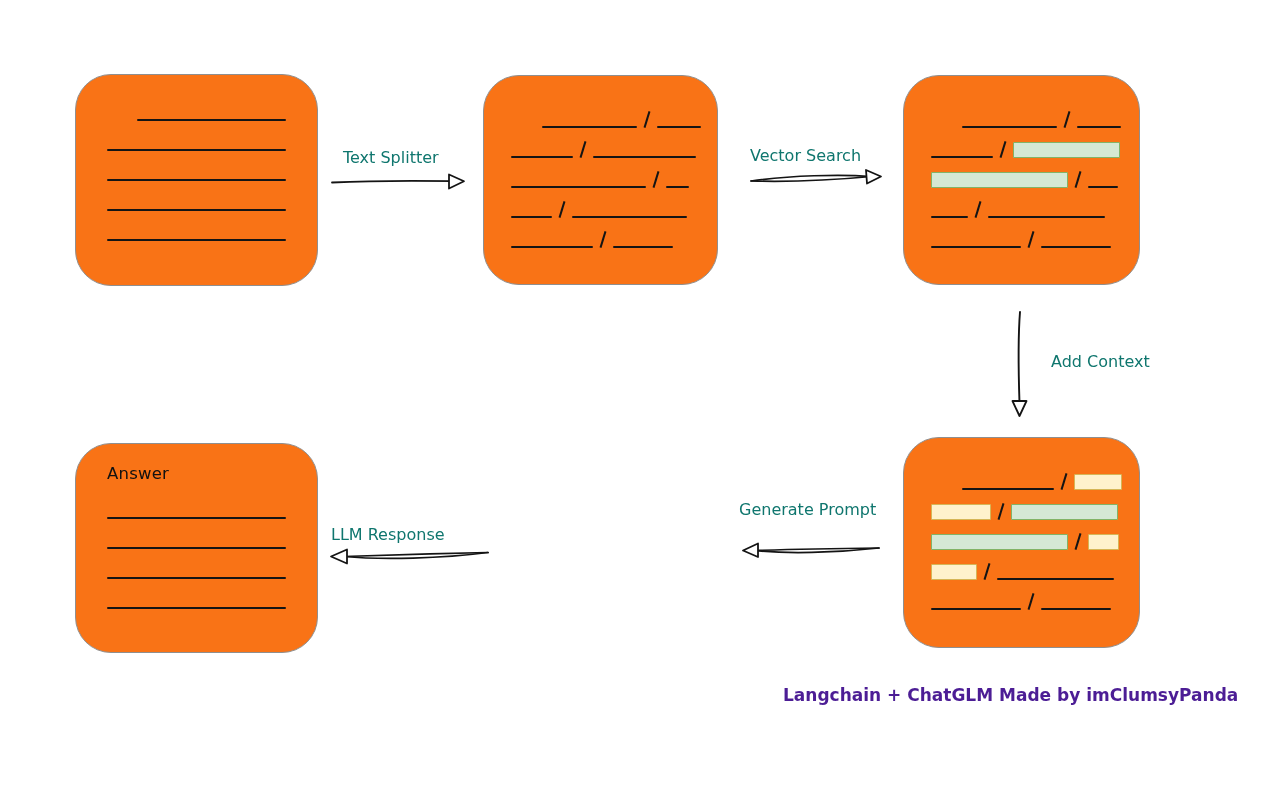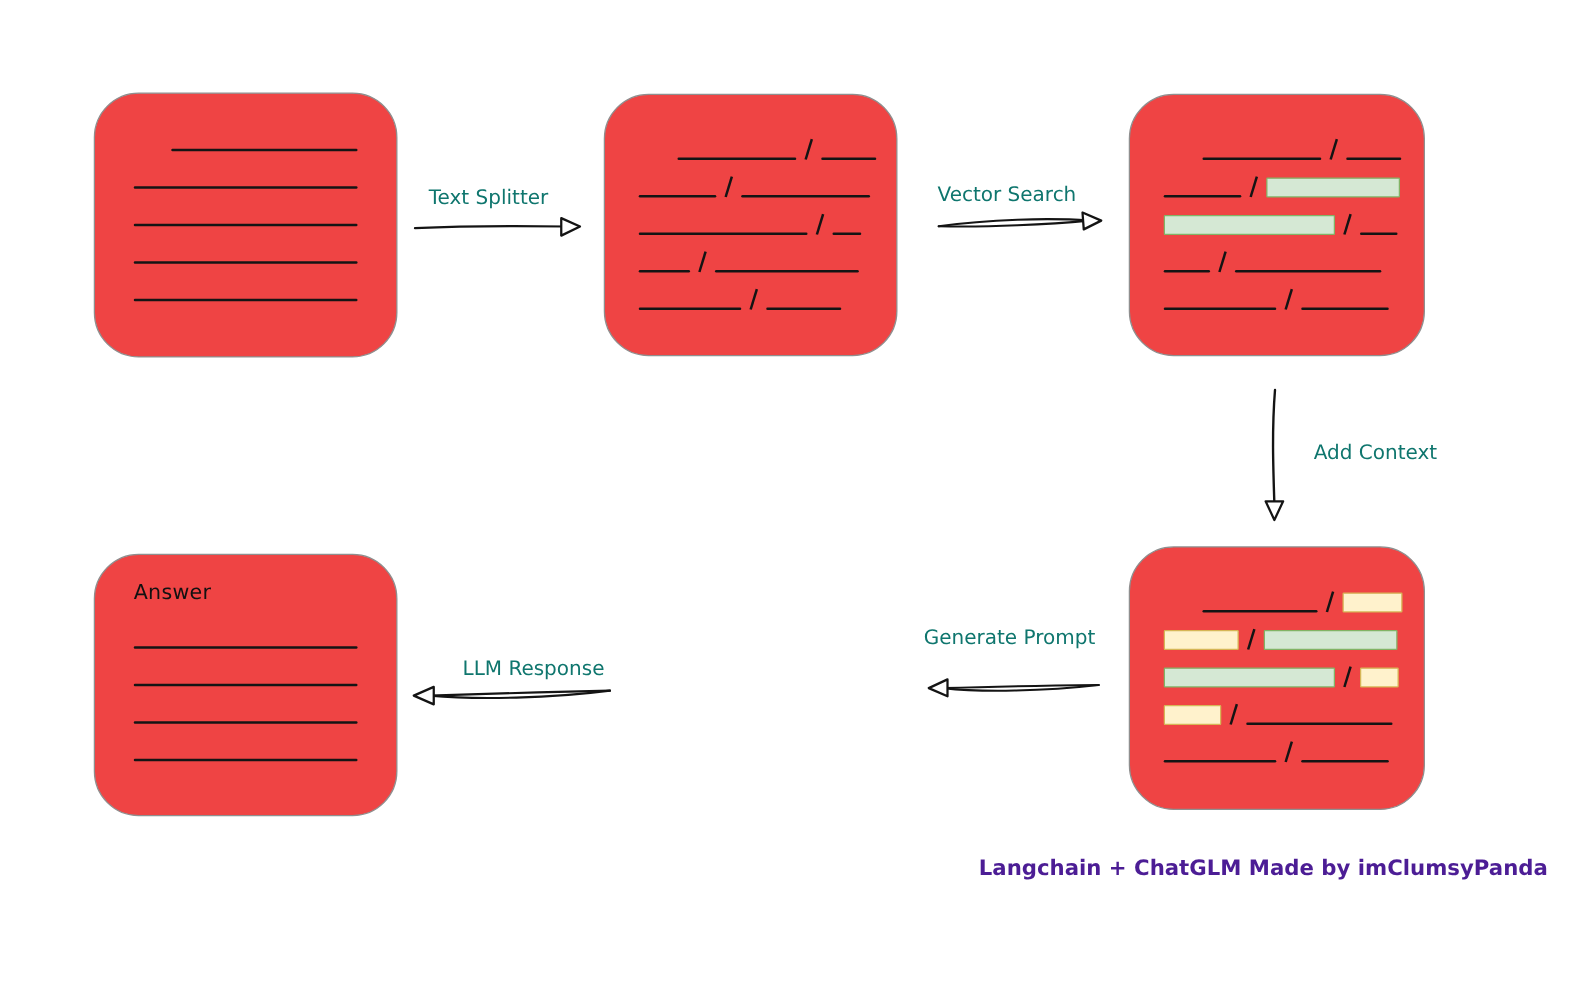--- a/index.html
+++ b/index.html
@@ -12,21 +12,21 @@
     position: relative;
     width: 1262px;
     height: 792px;
     background: #ffffff;
     overflow: hidden;
   }
   .node-box {
     position: absolute;
     border: 1.4px solid #8f8f8f;
     border-radius: 36px;
-    background: #ef4444;
+    background: #f97316;
     box-sizing: border-box;
     text-decoration: underline;
   }
   
   .rows { position: absolute; left: 0; top: 0; right: 0; }
   .seg-row {
     display: flex;
     align-items: flex-end;
     height: 16px;
     margin-bottom: 14px;
@@ -227,21 +227,21 @@
     <path d="M6.5,93 L13.5,108 L20.5,93 Z" fill="#ffffff" stroke="#141414" stroke-width="1.8" stroke-linejoin="round"></path>
   </svg>
 
   <div class="arrow-label" style="left:739px; top:500px;">Generate Prompt</div>
   <svg class="arrow-svg" style="left:735px; top:539px;" width="150" height="24" viewBox="0 0 150 24">
     <path d="M144,9 C 100,14 50,15 20,11.5" fill="none" stroke="#141414" stroke-width="1.7" stroke-linecap="round"></path>
     <path d="M144,9 C 100,9.5 50,10.5 20,11.5" fill="none" stroke="#141414" stroke-width="1.7" stroke-linecap="round"></path>
     <path d="M23,4.5 L8,11.5 L23,18 Z" fill="#ffffff" stroke="#141414" stroke-width="1.8" stroke-linejoin="round"></path>
   </svg>
 
-  <div class="arrow-label" style="left:331px; top:525px;margin-left:39px;">LLM Response</div>
+  <div class="arrow-label" style="left:331px; top:525px;">LLM Response</div>
   <svg class="arrow-svg" style="left:322px; top:544px;" width="172" height="26" viewBox="0 0 172 26">
     <path d="M166,8.5 C 120,14.5 60,16 22,12.5" fill="none" stroke="#141414" stroke-width="1.7" stroke-linecap="round"></path>
     <path d="M166,8.5 C 120,9.5 60,11 22,12.5" fill="none" stroke="#141414" stroke-width="1.7" stroke-linecap="round"></path>
     <path d="M25,5.5 L9,12.5 L25,19.5 Z" fill="#ffffff" stroke="#141414" stroke-width="1.8" stroke-linejoin="round"></path>
   </svg>
 
   <div class="caption" style="left:783px; top:685px;">Langchain + ChatGLM Made by imClumsyPanda</div>
 
 </div>
 

